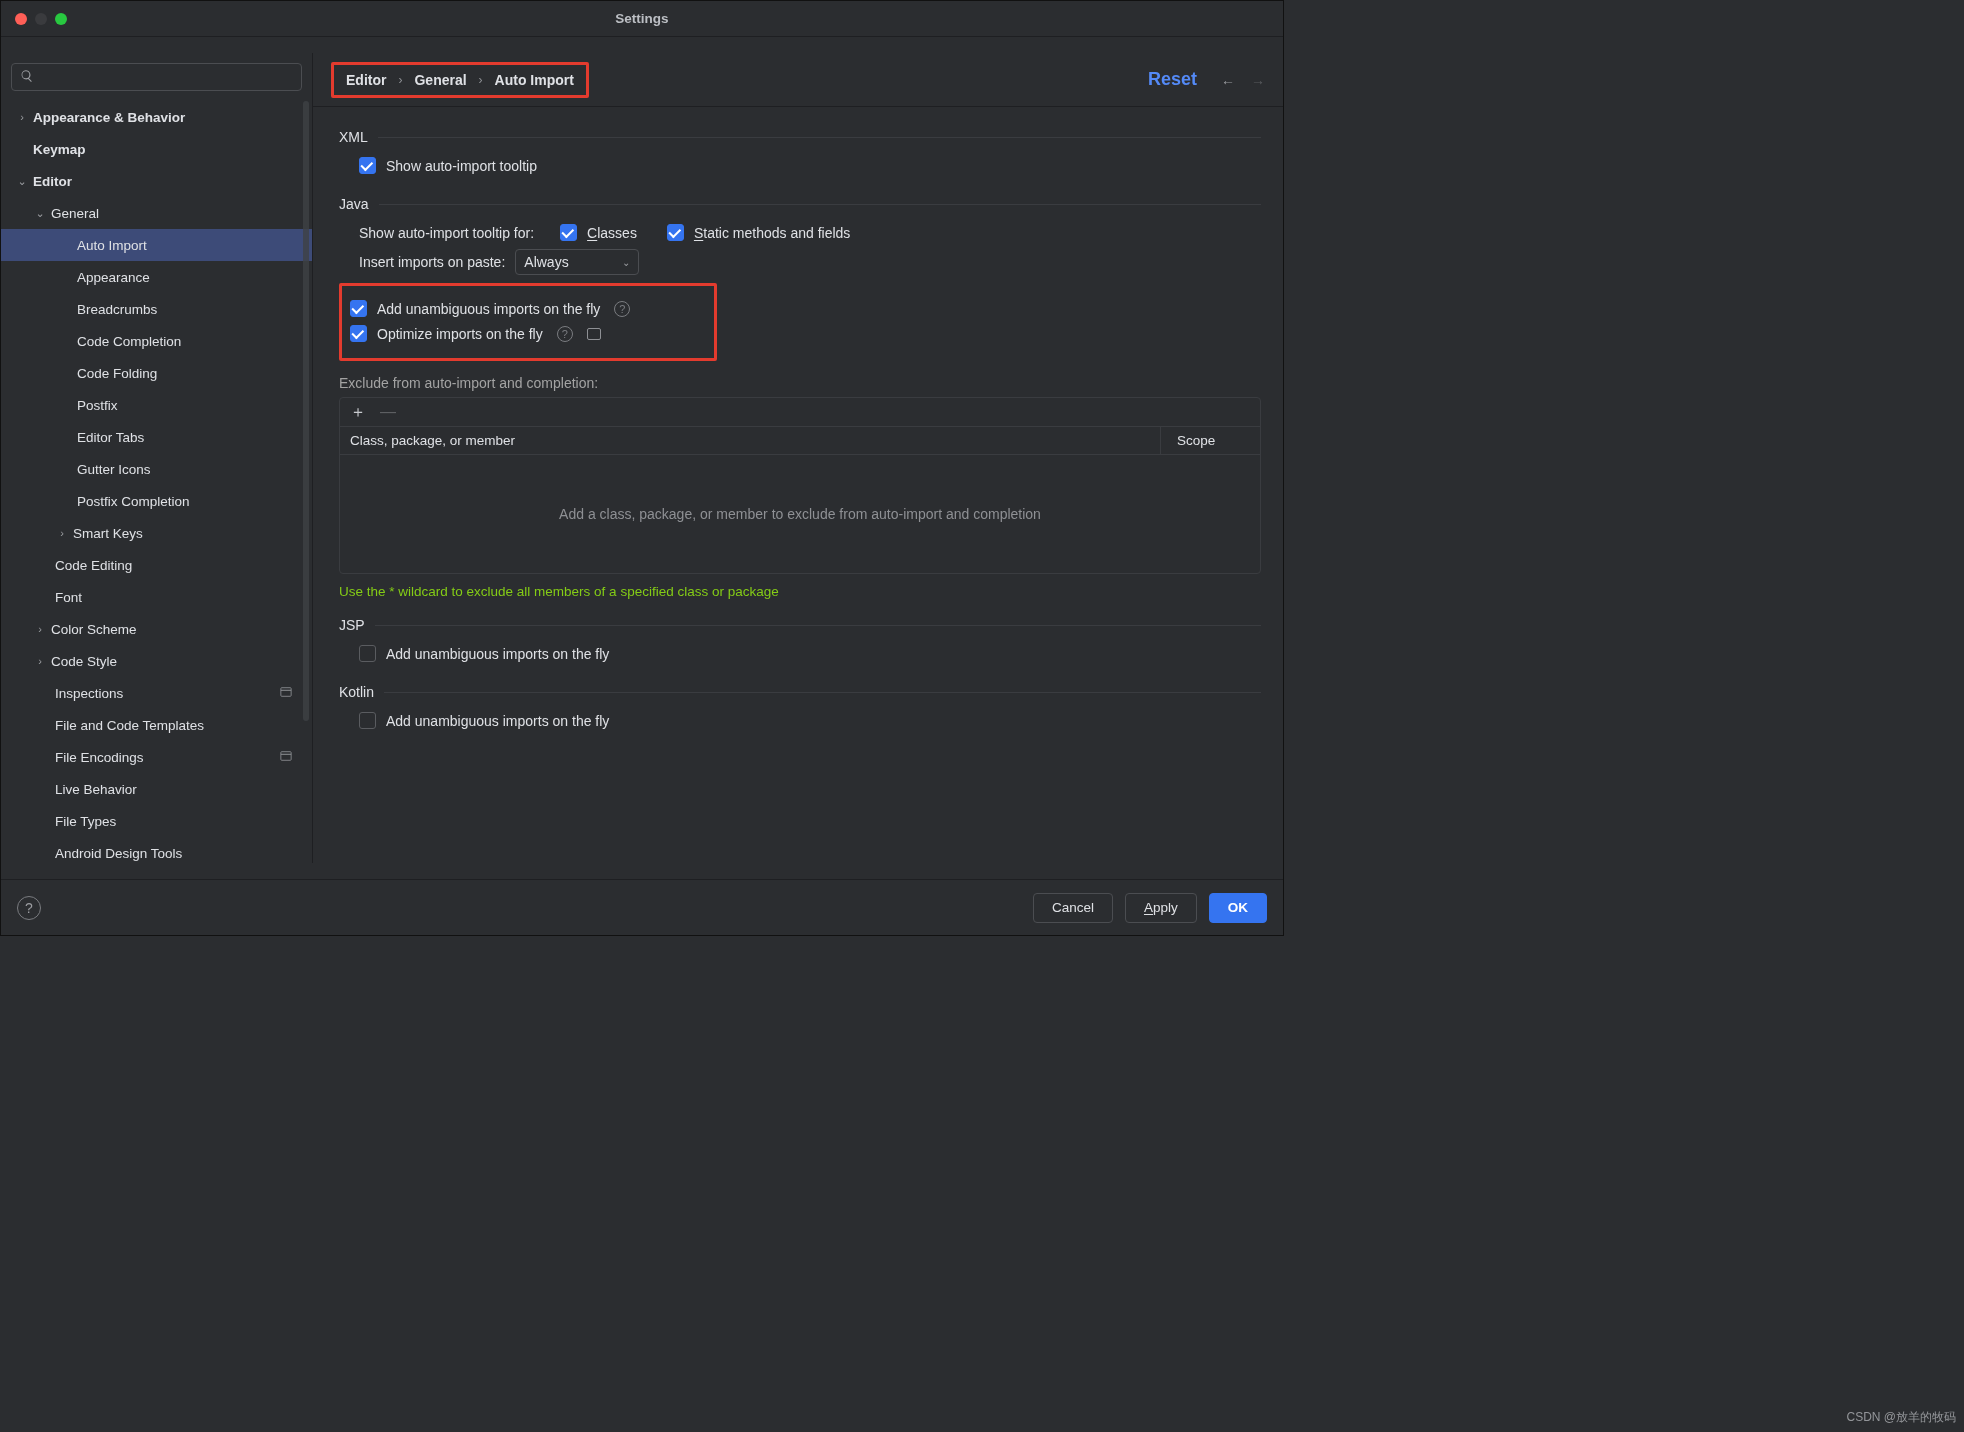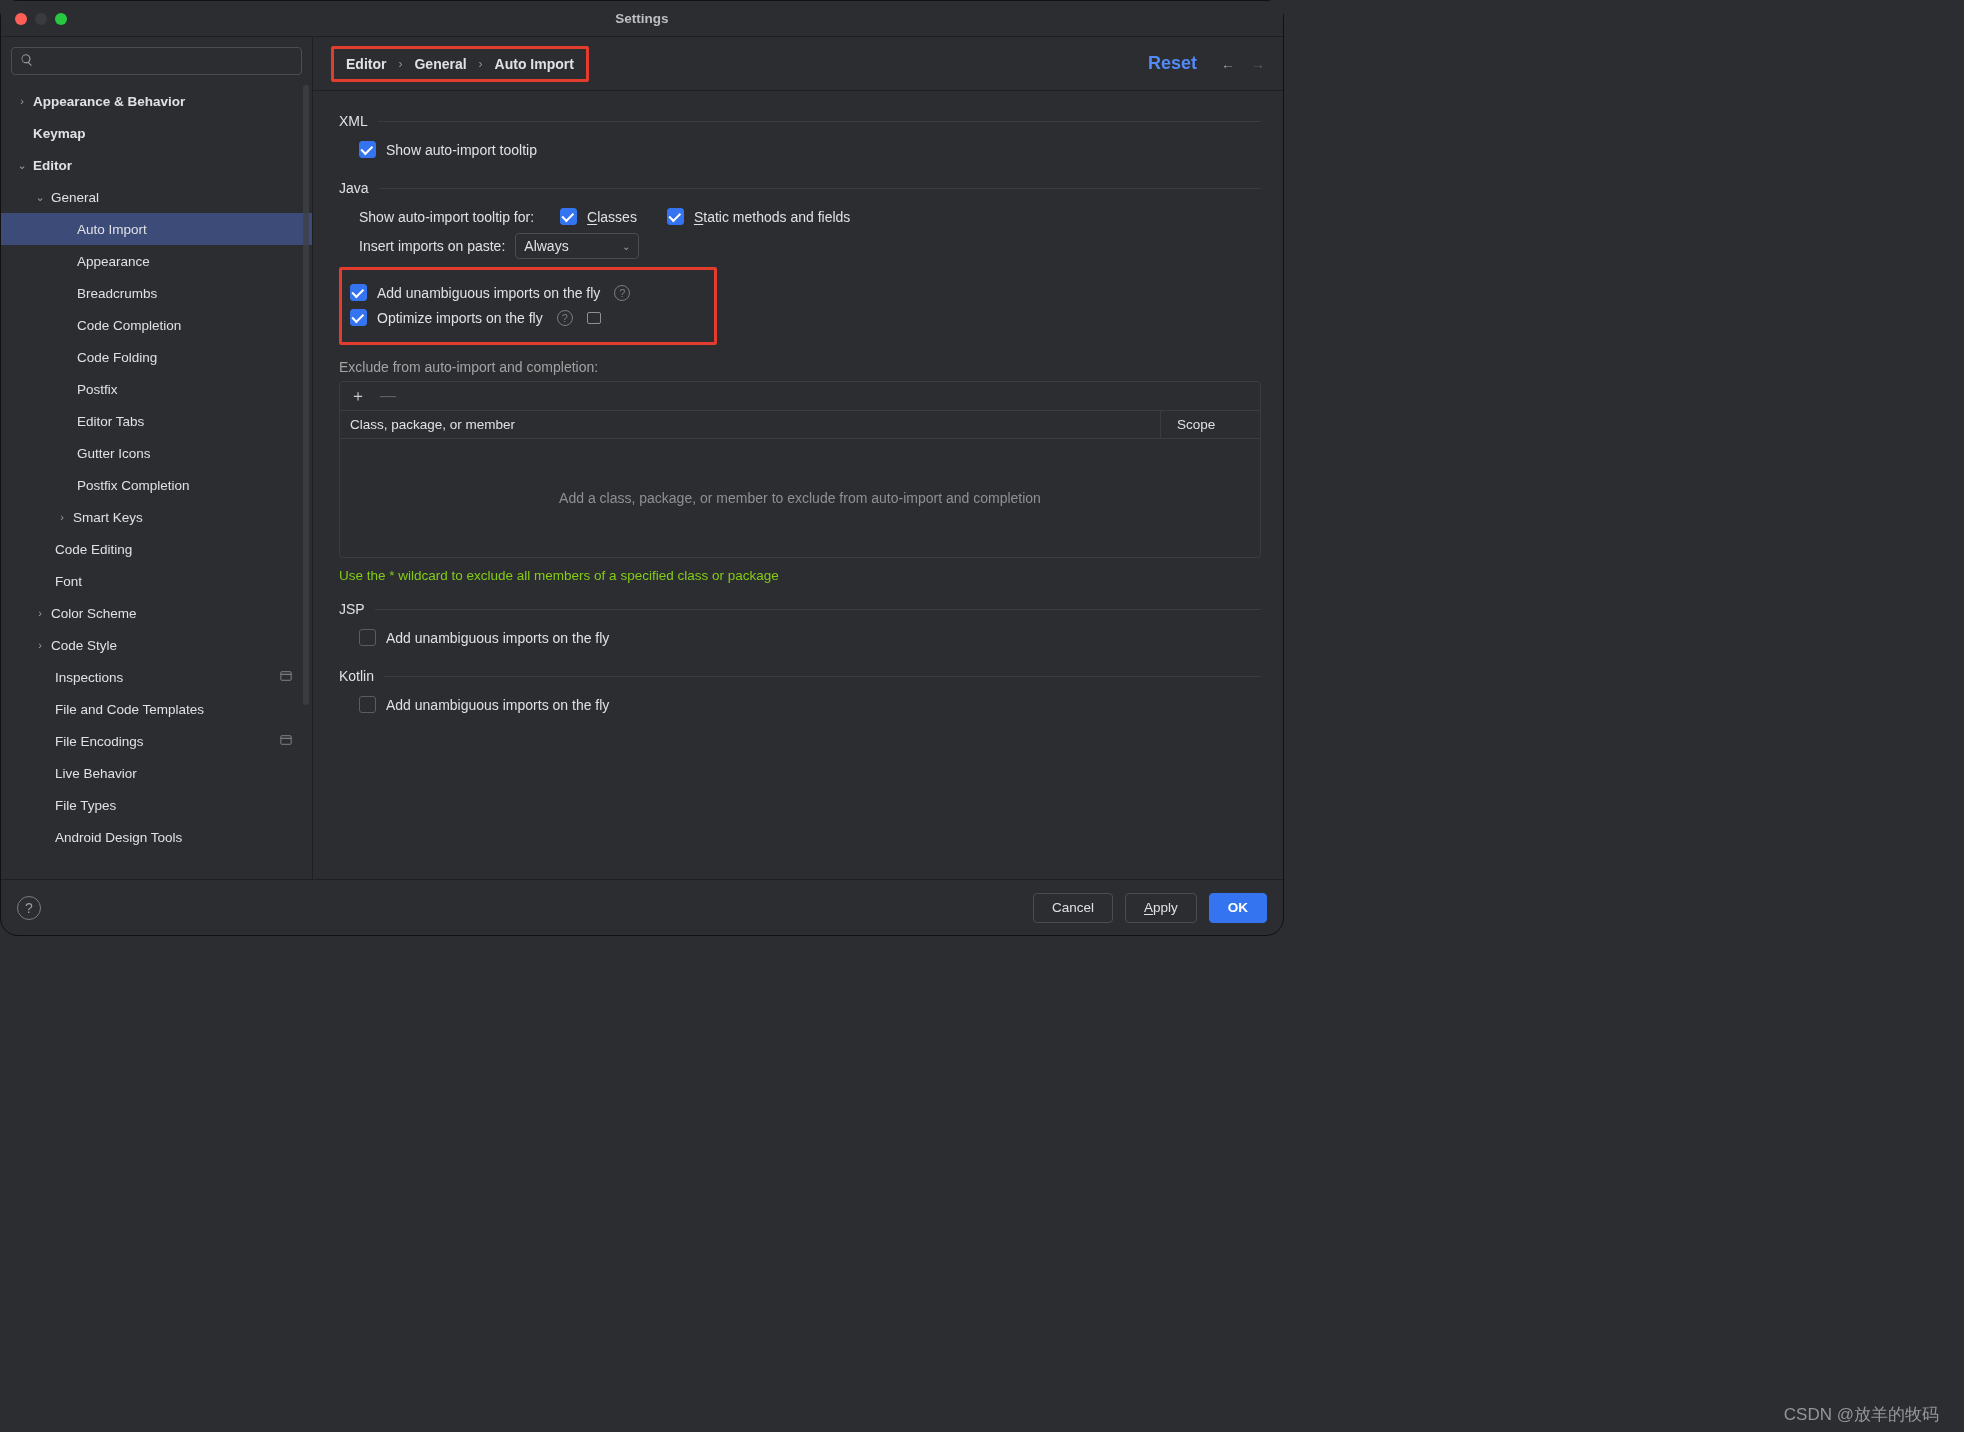--- a/index.html
+++ b/index.html
@@ -1,17 +1,17 @@
 <!DOCTYPE html>
 <html><head>
 <meta charset="utf-8">
 <style>
   * { box-sizing: border-box; margin: 0; padding: 0; }
   html, body { width: 1284px; height: 936px; font-family: -apple-system, "Segoe UI", Arial, sans-serif; font-size: 13.5px; background: #2b2d30; color: #dfe1e5; overflow: hidden; }
-  .window { display: flex; flex-direction: column; width: 100%; height: 100%; background: #2b2d30; border: 1px solid #111; border-radius: 18px; }
+  .window { display: flex; flex-direction: column; width: 100%; height: 100%; background: #2b2d30; border: 1px solid #111; border-radius: 0; gap: 16px; }
   .titlebar { height: 36px; display: flex; align-items: center; position: relative; background: #2b2d30; border-bottom: 1px solid #1e1f22; }
   .traffic { display: flex; gap: 8px; margin-left: 14px; }
   .tl { width: 12px; height: 12px; border-radius: 50%; }
   .tl.red { background: #ff5f57; } .tl.yellow { background: #3a3b3e; } .tl.green { background: #28c840; }
   .title { position: absolute; left: 0; right: 0; text-align: center; font-weight: 600; font-size: 13.5px; color: #bcbfc4; }
   .body { flex: 1; display: flex; min-height: 0; }
   .sidebar { width: 312px; background: #2b2d30; border-right: 1px solid #1e1f22; display: flex; flex-direction: column; position: relative; }
   .search-wrap { padding: 10px 10px 6px 10px; }
   .search { display: flex; align-items: center; gap: 6px; height: 28px; border: 1px solid #4b4d51; border-radius: 4px; padding: 0 8px; background: #2b2d30; }
   .search svg { width: 14px; height: 14px; fill: #9b9da1; }
@@ -58,21 +58,21 @@
   .ex-head { display: flex; border-bottom: 1px solid #3a3c40; }
   .ex-head .col1 { flex: 1; padding: 6px 10px; }
   .ex-head .col2 { width: 100px; padding: 6px 16px; border-left: 1px solid #3a3c40; }
   .ex-body { height: 118px; display: flex; align-items: center; justify-content: center; color: #8e9094; font-size: 14px; gap: 4px; }
   .hint { color: #84cc16; font-size: 13.5px; margin: 10px 0 18px 0; }
   .footer { height: 56px; border-top: 1px solid #1e1f22; display: flex; align-items: center; padding: 0 16px; gap: 12px; }
   .footer .helpbtn { width: 24px; height: 24px; border: 1.5px solid #7a7c80; color: #9b9da1; border-radius: 50%; display: flex; align-items: center; justify-content: center; font-size: 14px; }
   .footer .spacer { flex: 1; }
   .btn { height: 30px; padding: 0 18px; border: 1px solid #4b4d51; background: #2b2d30; color: #dfe1e5; border-radius: 4px; font-size: 13.5px; display: inline-flex; align-items: center; justify-content: center; }
   .btn.primary { background: #3574f0; border-color: #3574f0; color: #fff; font-weight: 600; }
-  .watermark { position: fixed; right: 25px; bottom: 6px; color: #aeb0b4; font-size: 17px; opacity: .8; pointer-events: none; }
+  .watermark { position: fixed; right: 8px; bottom: 6px; color: #aeb0b4; font-size: 12px; opacity: .8; pointer-events: none; }
 </style>
 </head>
 <body>
 
 <div class="window">
   <div class="titlebar">
     <div class="traffic">
       <span class="tl red"></span>
       <span class="tl yellow"></span>
       <span class="tl green"></span>

